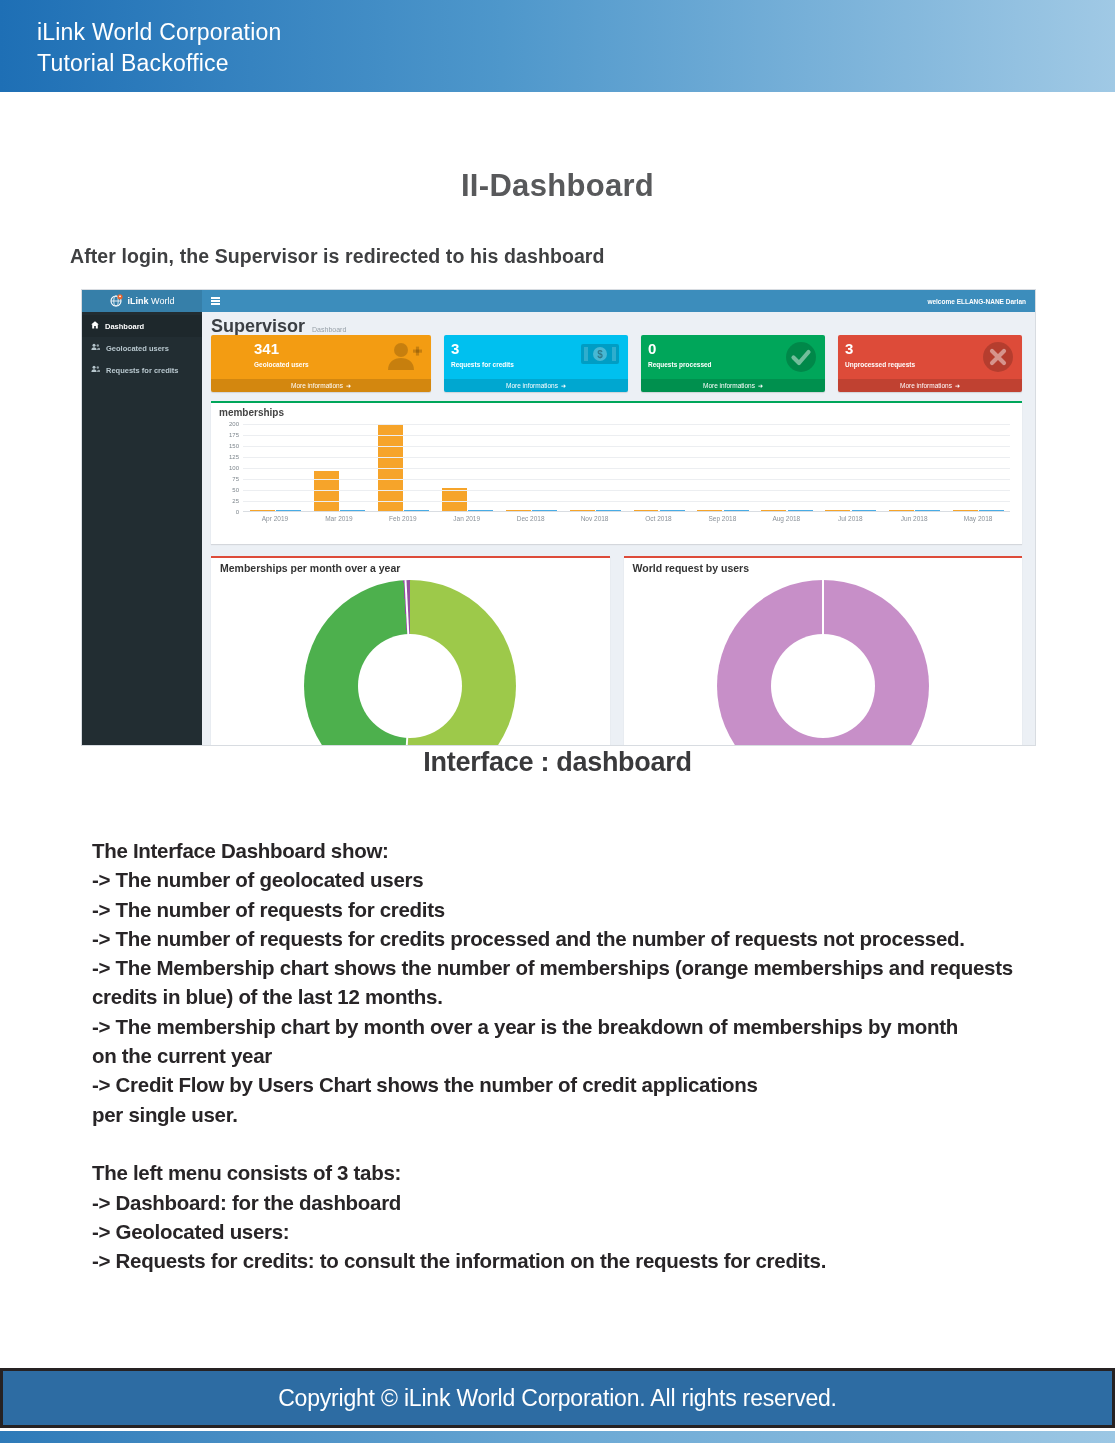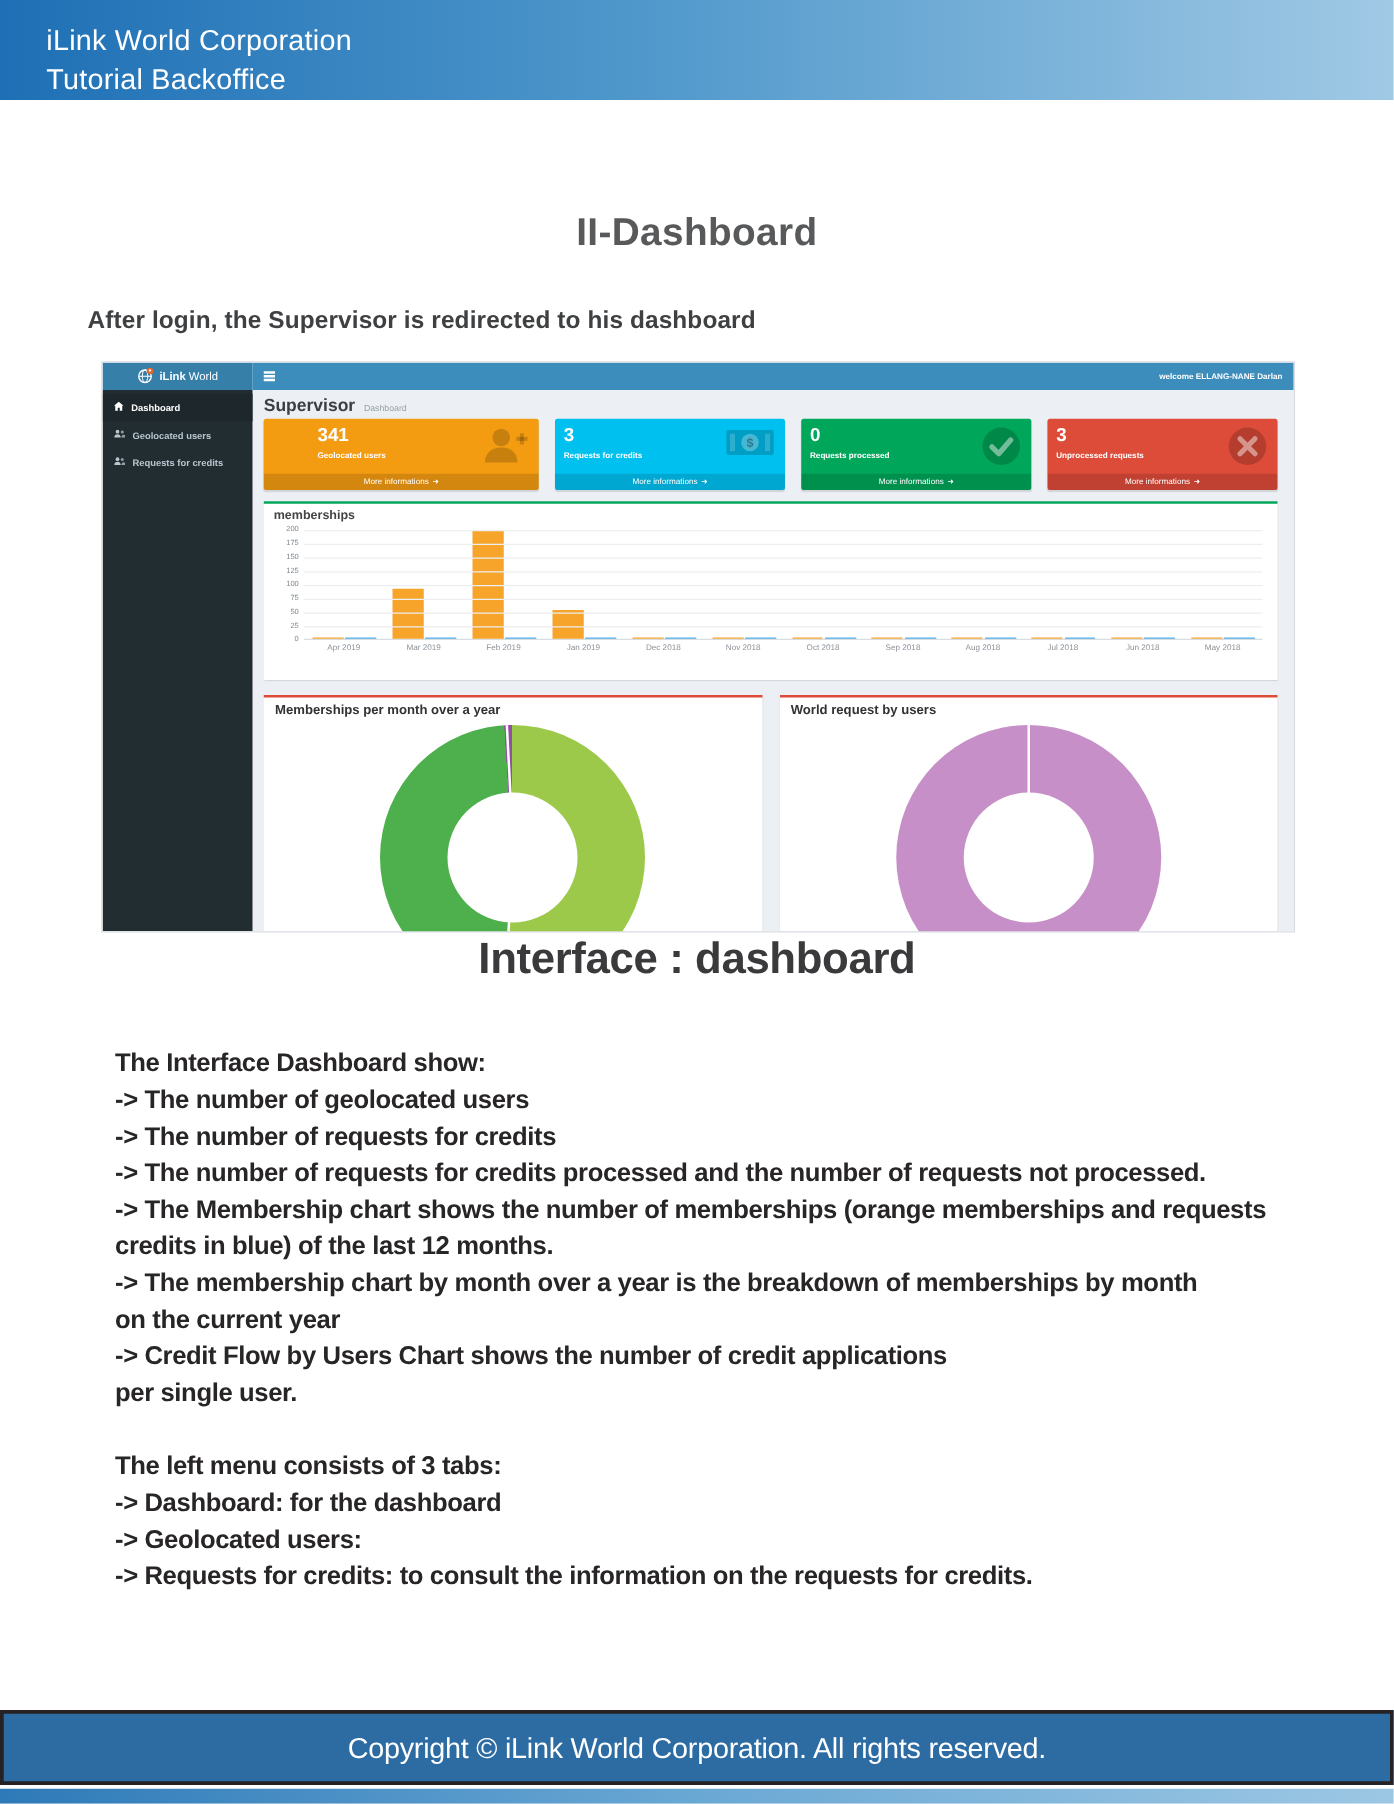--- a/index.html
+++ b/index.html
@@ -4,21 +4,21 @@
 <style>
   * { box-sizing: border-box; }
   html,body { margin:0; padding:0; }
   body {
     width:1115px; height:1443px; position:relative; background:#ffffff;
     font-family:"Liberation Sans", sans-serif; overflow:hidden;
   }
 
   
   .banner {
-    position:absolute; left:0; top:0; width:1115px; height:80px;
+    position:absolute; left:0; top:0; width:1115px; height:92px;
     background:linear-gradient(90deg,#1e6fb5 0%,#4e97cb 45%,#a0c9e5 100%);
     color:#fff; padding:17px 0 0 37px;
   }
   .banner .bl { font-size:23px; line-height:31px; font-weight:normal; letter-spacing:0.2px; }
 
   .doc-title {
     position:absolute; top:168px; left:0; width:1115px; text-align:center;
     font-size:31px; font-weight:bold; color:#58595b; letter-spacing:0.3px;
   }
   .intro {
@@ -49,21 +49,21 @@
   .sidebar { width:120px; background:#222d32; padding-top:3px; flex:none; }
   .side-item {
     display:flex; align-items:center; gap:6px; padding:6px 9px;
     color:#b8c7ce; font-size:7.5px; font-weight:bold; cursor:pointer;
   }
   .side-item.active { background:#1e282c; color:#fff; }
   .side-item svg { flex:none; }
 
   .content { flex:1; padding:4px 13px 0 9px; overflow:hidden; }
   .ph { display:flex; align-items:baseline; gap:7px; height:19px; }
-  .ph-title { font-size:14px; font-weight:bold; color:#3b3f44; }
+  .ph-title { font-size:18px; font-weight:bold; color:#3b3f44; }
   .ph-sub { font-size:7px; color:#97a0a8; }
 
   .cards { display:flex; gap:13px; }
   .card { flex:1; height:57px; position:relative; color:#fff; border-radius:2px; overflow:hidden; box-shadow:0 1px 1px rgba(0,0,0,.12); }
   .card.orange { background:#f39c12;padding-left:36px; }
   .card.cyan   { background:#00c0ef; }
   .card.green  { background:#00a65a; }
   .card.red    { background:#dd4b39; }
   .card .num { font-size:15px; font-weight:bold; padding:5px 0 0 7px; }
   .card .lbl { font-size:6.5px; font-weight:bold; padding:4px 0 0 7px; }
@@ -100,21 +100,21 @@
   .donut { width:212px; height:212px; border-radius:50%; margin:4px auto 0; position:relative; }
   .donut::after { content:""; position:absolute; inset:54px; background:#fff; border-radius:50%; }
   .divider {
     position:absolute; left:50%; top:0; width:1.5px; height:50%;
     background:#fff; transform-origin:bottom center; margin-left:-0.75px;
   }
 
   
   .caption {
     position:absolute; top:747px; left:0; width:1115px; text-align:center;
-    font-size:35px; font-weight:bold; color:#3a3a3c; letter-spacing:-0.3px;
+    font-size:27px; font-weight:bold; color:#3a3a3c; letter-spacing:-0.3px;
   }
   .bodytext {
     position:absolute; left:92px; top:836px; width:960px;
     font-size:20.5px; font-weight:bold; color:#282527;
     line-height:29.3px; letter-spacing:-0.3px;
   }
   .bodytext .line { min-height:29.3px; }
 
   .footer-band {
     position:absolute; left:0; top:1368px; width:1115px; height:60px;

